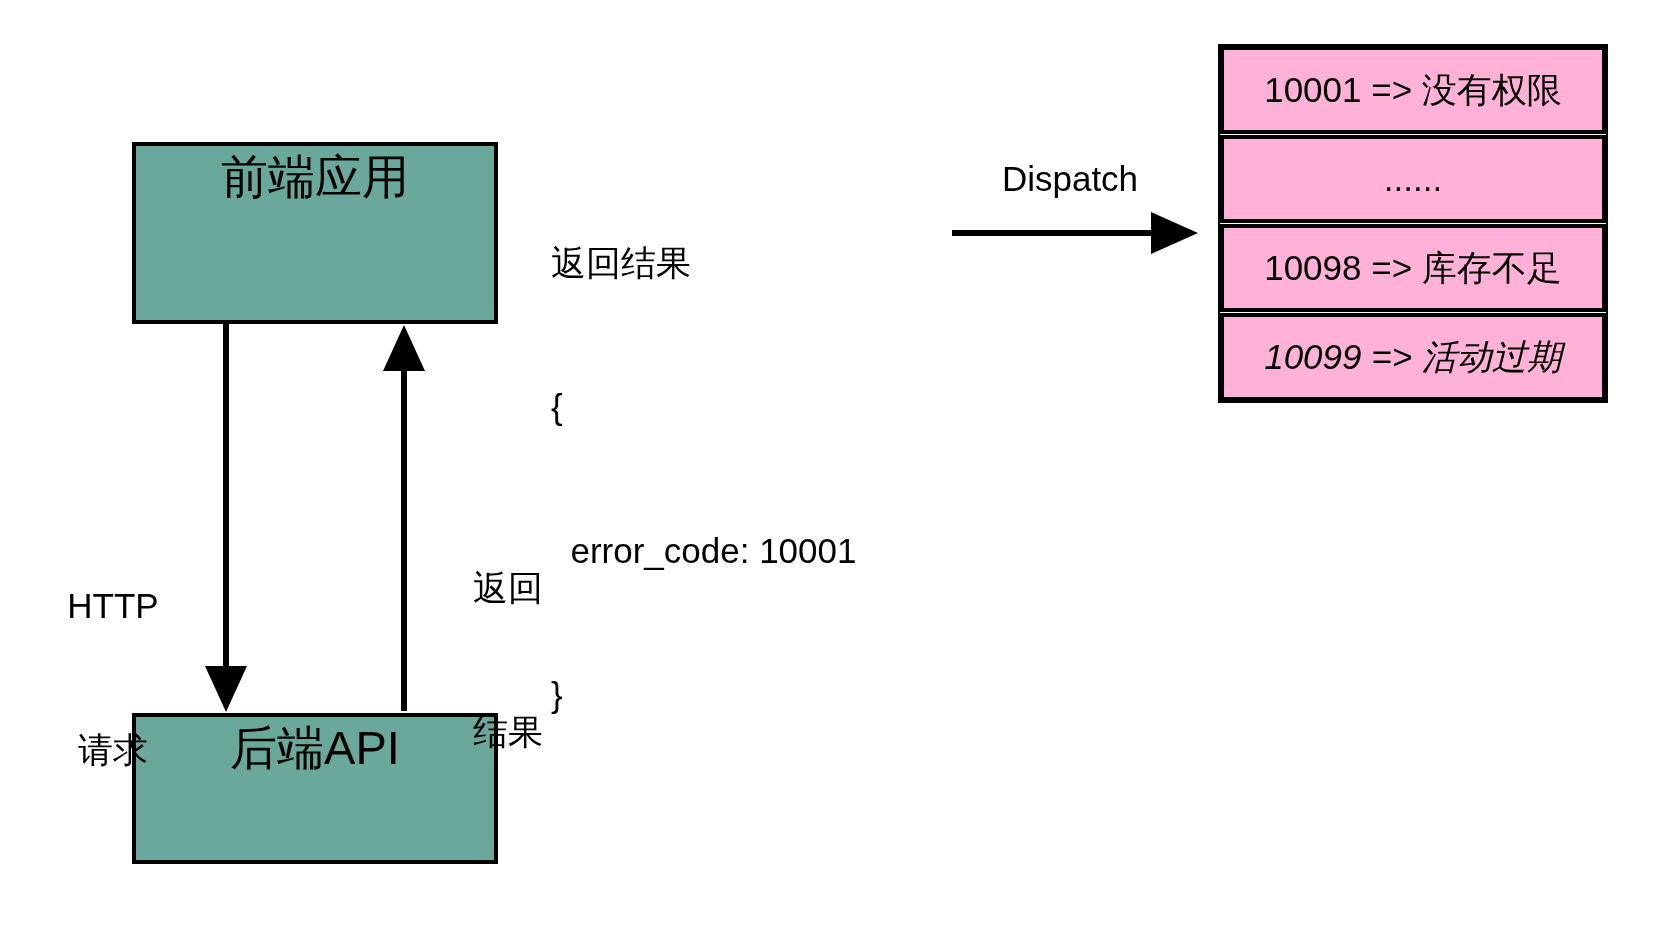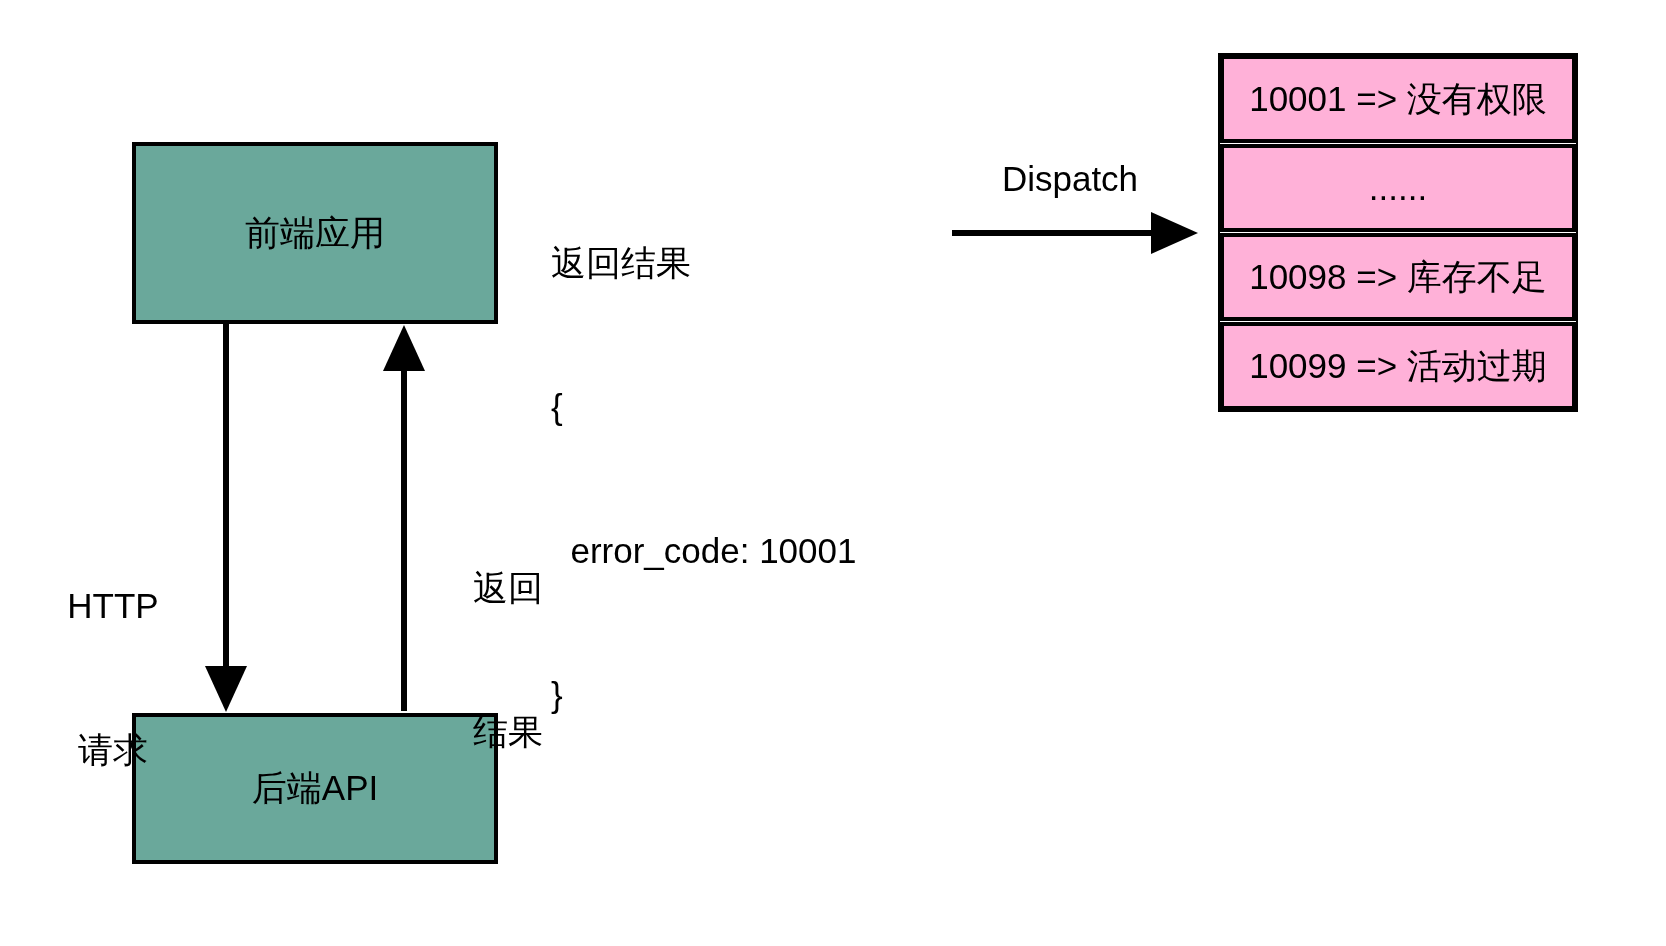--- a/index.html
+++ b/index.html
@@ -16,48 +16,48 @@
     background:var(--page-bg);
     font-family:"Liberation Sans","DejaVu Sans",sans-serif;
     color:var(--text);
     overflow:hidden;
   }
   .node{
     position:absolute;
     box-sizing:border-box;
     background:var(--node-fill);
     border:4px solid var(--stroke);
-    display:flex;align-items:center;justify-content:center;
-    font-size:35px;
+    display:flex;justify-content:center;
+    font-size:47px;
   }
   .node-frontend{left:132px;top:142px;width:366px;height:182px;}
   .node-backend{left:132px;top:713px;width:366px;height:151px;}
   .arrow-layer{position:absolute;left:0;top:0;width:1666px;height:946px;pointer-events:none;}
   .label{position:absolute;font-size:35px;line-height:48px;white-space:pre;}
   .label-center{text-align:center;}
   .http-label{left:38px;top:486px;width:150px;}
   .return-label{left:438px;top:468px;width:140px;}
   .dispatch-label{left:970px;top:155px;width:200px;}
   .response-block{left:551px;top:143px;}
   .response-line{white-space:pre;}
   .error-table{
-    position:absolute;left:1218px;top:53px;width:360px;
+    position:absolute;left:1218px;top:44px;width:390px;
     box-sizing:border-box;
     border:2px solid var(--stroke);
   }
   .error-row{
     box-sizing:border-box;
     height:88px;
     margin-bottom:1px;
     background:var(--table-fill);
     border:4px solid var(--stroke);
     display:flex;align-items:center;justify-content:center;
     font-size:35px;
   }
-  .error-row:last-child{margin-bottom:0;}
+  .error-row:last-child{margin-bottom:0;font-style:italic;}
 </style>
 </head>
 <body>
 
 <div class="canvas">
 
   <svg class="arrow-layer" viewBox="0 0 1666 946" xmlns="http://www.w3.org/2000/svg">
     <g>
       <line x1="226" y1="324" x2="226" y2="674" stroke="#000" stroke-width="6"></line>
       <polygon points="226,712 205,666 247,666" fill="#000"></polygon>

